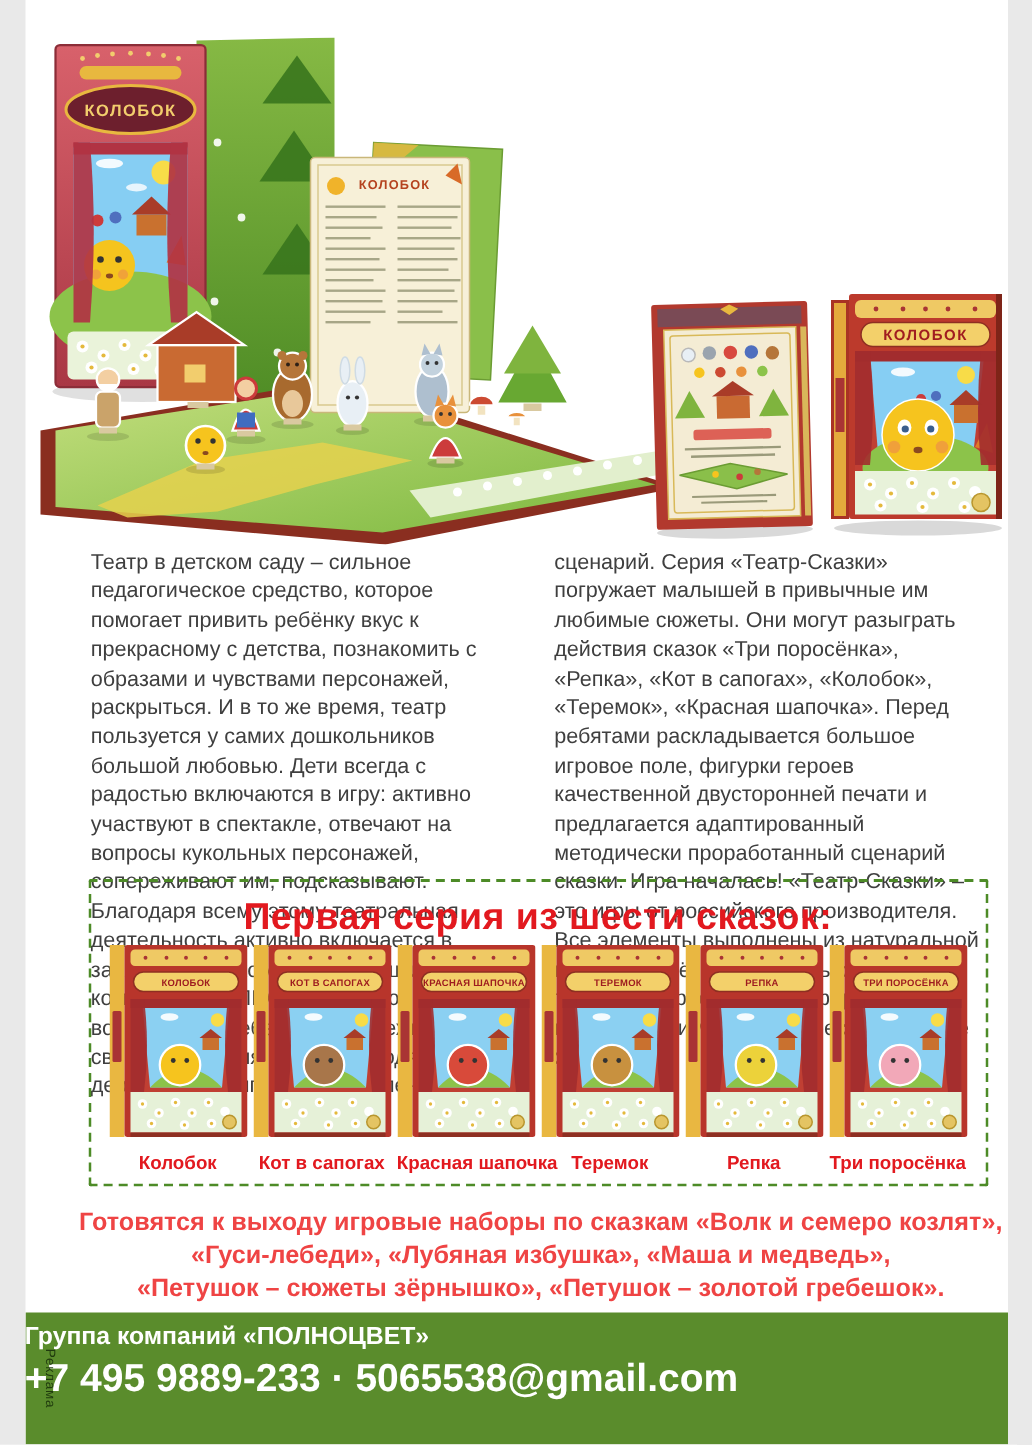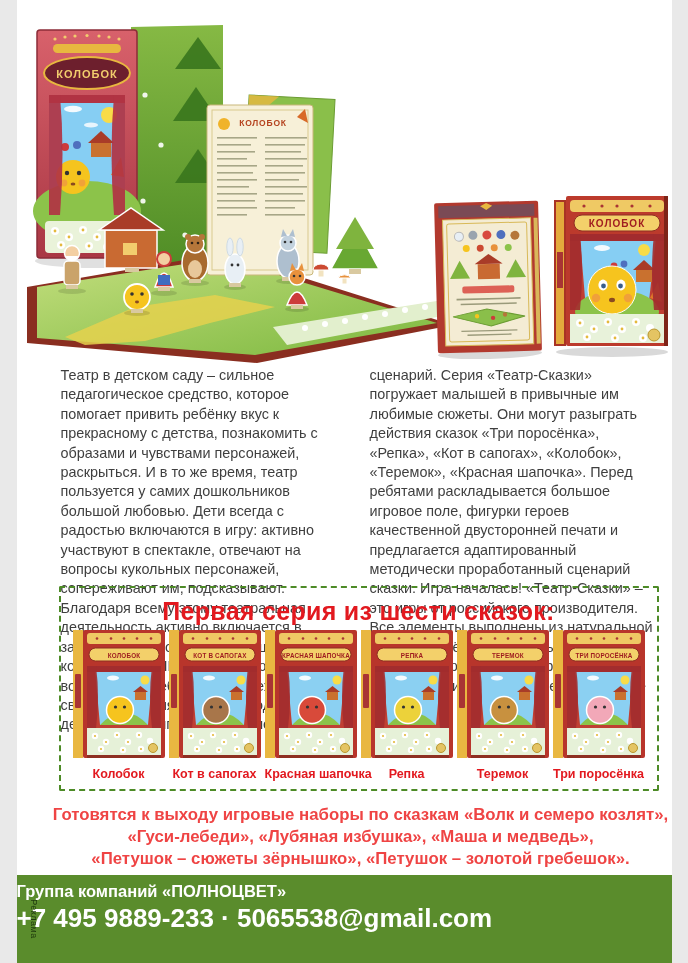--- a/index.html
+++ b/index.html
@@ -550,20 +550,74 @@
         <rect x="0" y="0" width="10" height="128" fill="#e9b741"></rect>
         <rect x="2" y="44" width="6" height="34" rx="1" fill="#a93434"></rect>
         <rect x="10" y="0" width="82" height="128" rx="2" fill="#b8352b"></rect>
         <rect x="14" y="3" width="74" height="11" rx="3" fill="#efc964"></rect>
         <circle cx="24" cy="8.5" r="1.3" fill="#a93434"></circle>
             <circle cx="38" cy="8.5" r="1.3" fill="#a93434"></circle>
         <circle cx="51" cy="8.5" r="1.3" fill="#a93434"></circle>
             <circle cx="64" cy="8.5" r="1.3" fill="#a93434"></circle>
         <circle cx="78" cy="8.5" r="1.3" fill="#a93434"></circle>
         <rect x="16" y="18" width="70" height="13" rx="6.5" fill="#f3d06a" stroke="#8e2f22"></rect>
+        <text class="mini-title" x="51" y="27.5" text-anchor="middle">ТЕРЕМОК</text>
+        <rect x="14" y="36" width="74" height="62" fill="#c03f33"></rect>
+        <polygon points="22,40 80,40 75,95 27,95" fill="#8bd0f2"></polygon>
+        <circle cx="72" cy="50" r="4.5" fill="#f8dc48"></circle>
+        <ellipse cx="40" cy="48" rx="6" ry="2.5" fill="#ffffff" opacity=".9"></ellipse>
+        <path d="M27,95 Q51,70 75,95 Z" fill="#8cc34a"></path>
+        <rect x="62" y="62" width="11" height="8" fill="#c9712f"></rect>
+        <polygon points="60,62 67.5,56 75,62" fill="#a93c28"></polygon>
+        <circle cx="47" cy="80" r="13.5" fill="#c8913f" stroke="#ffffff" stroke-width="1.5"></circle>
+        <circle cx="42.5" cy="77" r="1.6" fill="#333333"></circle>
+            <circle cx="51.5" cy="77" r="1.6" fill="#333333"></circle>
+        <rect x="14" y="36" width="74" height="6" fill="#a22c2e"></rect>
+        <path d="M14,36 h9 q4,31 0,62 h-9 Z" fill="#a22c2e" opacity=".9"></path>
+        <path d="M88,36 h-9 q-4,31 0,62 h9 Z" fill="#a22c2e" opacity=".9"></path>
+        <rect x="14" y="98" width="74" height="27" fill="#e6f1d8"></rect>
+        <g fill="#ffffff">
+          <circle cx="22" cy="106" r="3.2"></circle>
+              <circle cx="33" cy="112" r="3.2"></circle>
+              <circle cx="44" cy="105" r="3.2"></circle>
+          <circle cx="55" cy="112" r="3.2"></circle>
+              <circle cx="66" cy="105" r="3.2"></circle>
+              <circle cx="77" cy="111" r="3.2"></circle>
+          <circle cx="28" cy="119" r="3.2"></circle>
+              <circle cx="50" cy="120" r="3.2"></circle>
+              <circle cx="68" cy="119" r="3.2"></circle>
+        </g>
+        <g fill="#e4b93c">
+          <circle cx="22" cy="106" r="1.1"></circle>
+              <circle cx="33" cy="112" r="1.1"></circle>
+              <circle cx="44" cy="105" r="1.1"></circle>
+          <circle cx="55" cy="112" r="1.1"></circle>
+              <circle cx="66" cy="105" r="1.1"></circle>
+              <circle cx="28" cy="119" r="1.1"></circle>
+          <circle cx="50" cy="120" r="1.1"></circle>
+              <circle cx="68" cy="119" r="1.1"></circle>
+        </g>
+        <circle cx="80" cy="118" r="4.5" fill="#e4c463" stroke="#b9962e"></circle>
+        <rect x="14" y="125" width="74" height="3" fill="#8e2f22"></rect>
+      </svg>
+      <div class="series-label">Теремок</div>
+    </div>
+
+    <div class="series-item">
+      <svg width="92" height="128" viewBox="0 0 92 128">
+        <rect x="0" y="0" width="10" height="128" fill="#e9b741"></rect>
+        <rect x="2" y="44" width="6" height="34" rx="1" fill="#a93434"></rect>
+        <rect x="10" y="0" width="82" height="128" rx="2" fill="#b8352b"></rect>
+        <rect x="14" y="3" width="74" height="11" rx="3" fill="#efc964"></rect>
+        <circle cx="24" cy="8.5" r="1.3" fill="#a93434"></circle>
+            <circle cx="38" cy="8.5" r="1.3" fill="#a93434"></circle>
+        <circle cx="51" cy="8.5" r="1.3" fill="#a93434"></circle>
+            <circle cx="64" cy="8.5" r="1.3" fill="#a93434"></circle>
+        <circle cx="78" cy="8.5" r="1.3" fill="#a93434"></circle>
+        <rect x="16" y="18" width="70" height="13" rx="6.5" fill="#f3d06a" stroke="#8e2f22"></rect>
         <text class="mini-title" x="51" y="27.5" text-anchor="middle">РЕПКА</text>
         <rect x="14" y="36" width="74" height="62" fill="#c03f33"></rect>
         <polygon points="22,40 80,40 75,95 27,95" fill="#8bd0f2"></polygon>
         <circle cx="72" cy="50" r="4.5" fill="#f8dc48"></circle>
         <ellipse cx="40" cy="48" rx="6" ry="2.5" fill="#ffffff" opacity=".9"></ellipse>
         <path d="M27,95 Q51,70 75,95 Z" fill="#8cc34a"></path>
         <rect x="62" y="62" width="11" height="8" fill="#c9712f"></rect>
         <polygon points="60,62 67.5,56 75,62" fill="#a93c28"></polygon>
         <circle cx="47" cy="80" r="13.5" fill="#ecd23a" stroke="#ffffff" stroke-width="1.5"></circle>
         <circle cx="42.5" cy="77" r="1.6" fill="#333333"></circle>
@@ -590,74 +644,20 @@
           <circle cx="55" cy="112" r="1.1"></circle>
               <circle cx="66" cy="105" r="1.1"></circle>
               <circle cx="28" cy="119" r="1.1"></circle>
           <circle cx="50" cy="120" r="1.1"></circle>
               <circle cx="68" cy="119" r="1.1"></circle>
         </g>
         <circle cx="80" cy="118" r="4.5" fill="#e4c463" stroke="#b9962e"></circle>
         <rect x="14" y="125" width="74" height="3" fill="#8e2f22"></rect>
       </svg>
       <div class="series-label">Репка</div>
-    </div>
-
-    <div class="series-item">
-      <svg width="92" height="128" viewBox="0 0 92 128">
-        <rect x="0" y="0" width="10" height="128" fill="#e9b741"></rect>
-        <rect x="2" y="44" width="6" height="34" rx="1" fill="#a93434"></rect>
-        <rect x="10" y="0" width="82" height="128" rx="2" fill="#b8352b"></rect>
-        <rect x="14" y="3" width="74" height="11" rx="3" fill="#efc964"></rect>
-        <circle cx="24" cy="8.5" r="1.3" fill="#a93434"></circle>
-            <circle cx="38" cy="8.5" r="1.3" fill="#a93434"></circle>
-        <circle cx="51" cy="8.5" r="1.3" fill="#a93434"></circle>
-            <circle cx="64" cy="8.5" r="1.3" fill="#a93434"></circle>
-        <circle cx="78" cy="8.5" r="1.3" fill="#a93434"></circle>
-        <rect x="16" y="18" width="70" height="13" rx="6.5" fill="#f3d06a" stroke="#8e2f22"></rect>
-        <text class="mini-title" x="51" y="27.5" text-anchor="middle">ТЕРЕМОК</text>
-        <rect x="14" y="36" width="74" height="62" fill="#c03f33"></rect>
-        <polygon points="22,40 80,40 75,95 27,95" fill="#8bd0f2"></polygon>
-        <circle cx="72" cy="50" r="4.5" fill="#f8dc48"></circle>
-        <ellipse cx="40" cy="48" rx="6" ry="2.5" fill="#ffffff" opacity=".9"></ellipse>
-        <path d="M27,95 Q51,70 75,95 Z" fill="#8cc34a"></path>
-        <rect x="62" y="62" width="11" height="8" fill="#c9712f"></rect>
-        <polygon points="60,62 67.5,56 75,62" fill="#a93c28"></polygon>
-        <circle cx="47" cy="80" r="13.5" fill="#c8913f" stroke="#ffffff" stroke-width="1.5"></circle>
-        <circle cx="42.5" cy="77" r="1.6" fill="#333333"></circle>
-            <circle cx="51.5" cy="77" r="1.6" fill="#333333"></circle>
-        <rect x="14" y="36" width="74" height="6" fill="#a22c2e"></rect>
-        <path d="M14,36 h9 q4,31 0,62 h-9 Z" fill="#a22c2e" opacity=".9"></path>
-        <path d="M88,36 h-9 q-4,31 0,62 h9 Z" fill="#a22c2e" opacity=".9"></path>
-        <rect x="14" y="98" width="74" height="27" fill="#e6f1d8"></rect>
-        <g fill="#ffffff">
-          <circle cx="22" cy="106" r="3.2"></circle>
-              <circle cx="33" cy="112" r="3.2"></circle>
-              <circle cx="44" cy="105" r="3.2"></circle>
-          <circle cx="55" cy="112" r="3.2"></circle>
-              <circle cx="66" cy="105" r="3.2"></circle>
-              <circle cx="77" cy="111" r="3.2"></circle>
-          <circle cx="28" cy="119" r="3.2"></circle>
-              <circle cx="50" cy="120" r="3.2"></circle>
-              <circle cx="68" cy="119" r="3.2"></circle>
-        </g>
-        <g fill="#e4b93c">
-          <circle cx="22" cy="106" r="1.1"></circle>
-              <circle cx="33" cy="112" r="1.1"></circle>
-              <circle cx="44" cy="105" r="1.1"></circle>
-          <circle cx="55" cy="112" r="1.1"></circle>
-              <circle cx="66" cy="105" r="1.1"></circle>
-              <circle cx="28" cy="119" r="1.1"></circle>
-          <circle cx="50" cy="120" r="1.1"></circle>
-              <circle cx="68" cy="119" r="1.1"></circle>
-        </g>
-        <circle cx="80" cy="118" r="4.5" fill="#e4c463" stroke="#b9962e"></circle>
-        <rect x="14" y="125" width="74" height="3" fill="#8e2f22"></rect>
-      </svg>
-      <div class="series-label">Теремок</div>
     </div>
 
     <div class="series-item">
       <svg width="92" height="128" viewBox="0 0 92 128">
         <rect x="0" y="0" width="10" height="128" fill="#e9b741"></rect>
         <rect x="2" y="44" width="6" height="34" rx="1" fill="#a93434"></rect>
         <rect x="10" y="0" width="82" height="128" rx="2" fill="#b8352b"></rect>
         <rect x="14" y="3" width="74" height="11" rx="3" fill="#efc964"></rect>
         <circle cx="24" cy="8.5" r="1.3" fill="#a93434"></circle>
             <circle cx="38" cy="8.5" r="1.3" fill="#a93434"></circle>

